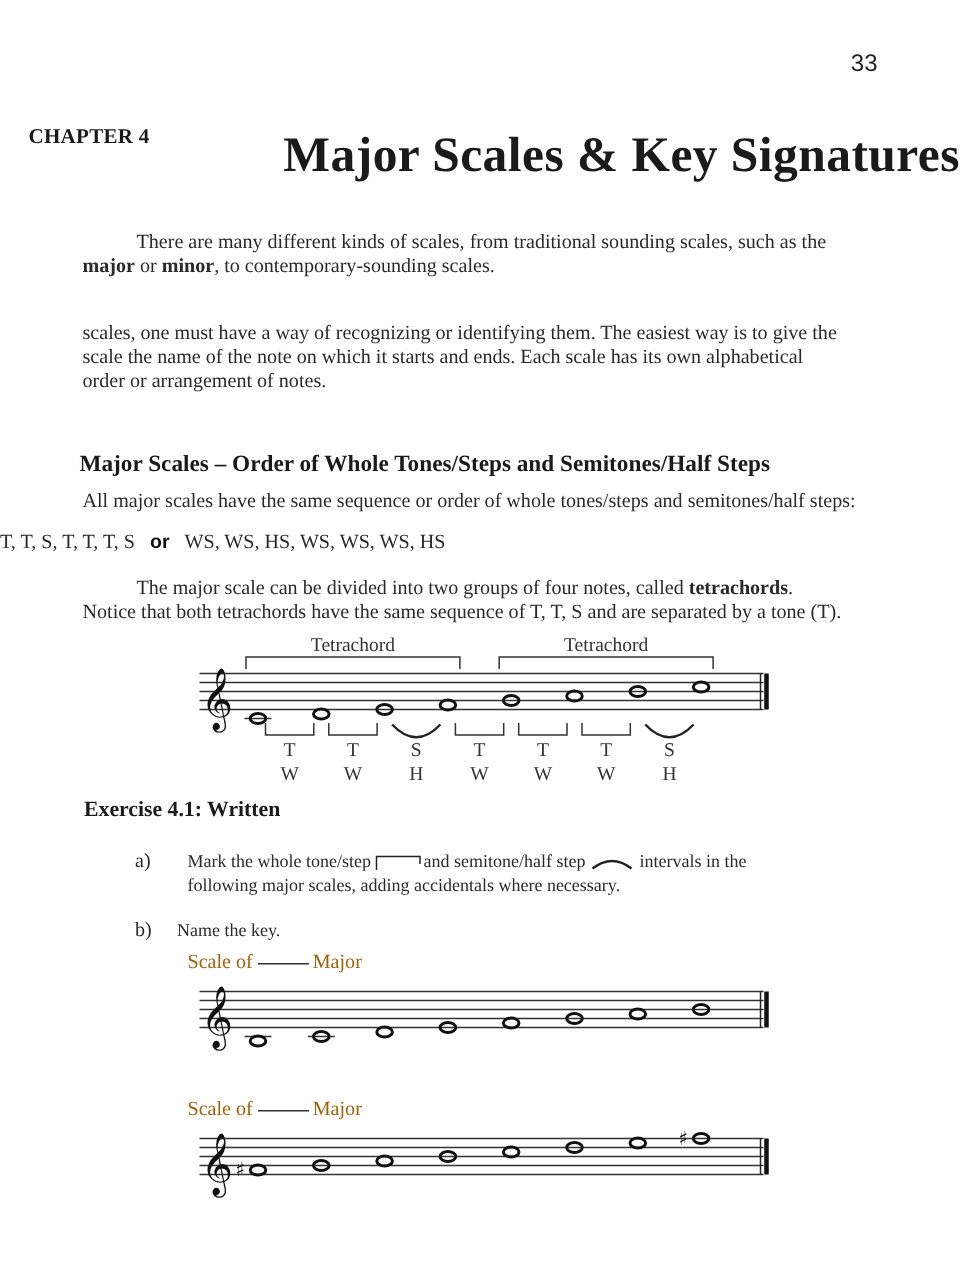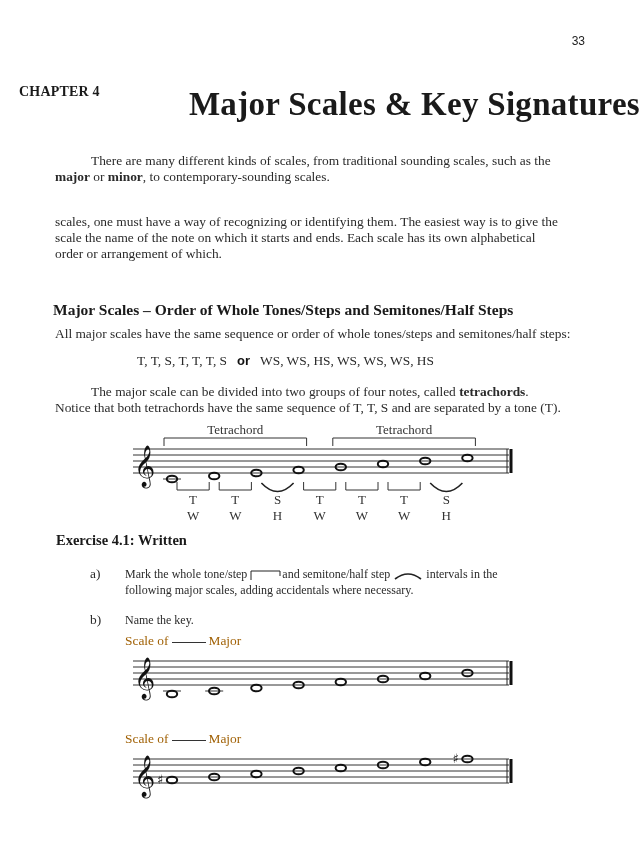--- a/index.html
+++ b/index.html
@@ -1,25 +1,25 @@
 <!DOCTYPE html>
 <html><head>
 <meta charset="utf-8">
 <style>
   html, body { margin: 0; padding: 0; background: #ffffff; }
   body { width: 640px; height: 853px; position: relative; overflow: hidden; color: #1a1a1a;
          font-family: "Liberation Serif", "DejaVu Serif", serif; }
   .abs { position: absolute; }
-  .page-num { right: 55px; top: 34px; font-family: "Liberation Sans", sans-serif; font-size: 12px; color: #222; }
+  .page-num { right: 55px; top: 34px; font-family: "Liberation Sans", sans-serif; font-size: 16px; color: #222; }
   .chapter { left: 0; width: 640px; top: 84px; font-weight: bold; font-size: 14px; letter-spacing: 0.2px; padding-left: 19px; }
   .title { left: 0; width: 640px; top: 86px; text-align: right; font-weight: bold; font-size: 33px; letter-spacing: 0.3px; }
   .para { left: 55px; width: 545px; font-size: 13.4px; line-height: 16px; color: #2a2a2a; }
   .para .indent { display: inline-block; width: 36px; }
   .h2 { left: 53px; top: 290px; font-weight: bold; font-size: 15.5px; margin-top: 11px; }
-  .seq { left: 0; width: 571px; top: 353px; text-align: center; font-size: 13.4px; color: #2a2a2a; }
+  .seq { left: 0; width: 571px; top: 353px; text-align: left; font-size: 13.4px; color: #2a2a2a; }
   .seq b { font-family: "Liberation Sans", sans-serif; font-weight: bold; margin: 0 10px; font-size: 13px; color: #111; }
   .ex-title { left: 56px; top: 532px; font-weight: bold; font-size: 14.5px; }
   .item-label { font-size: 13.4px; color: #2a2a2a; }
   .item-text { font-size: 12px; line-height: 16px; color: #2a2a2a; }
   .scale-label { font-size: 13.4px; color: #a16207; }
   .blank { display: inline-block; width: 34px; border-bottom: 1px solid #333; margin: 0 3px; vertical-align: 2px; }
   svg text { font-family: "Liberation Serif", "DejaVu Serif", serif; }
   .inline-glyph { display: inline-block; vertical-align: middle; }
 </style>
 </head>
@@ -31,21 +31,21 @@
 
 <div class="abs para" style="top:153px;">
   <span class="indent"></span><span>There are many different kinds of scales, from traditional sounding scales, such as the</span><br>
   <b>major</b><span> or </span><b>minor</b><span>, to contemporary-sounding scales.</span>
 </div>
 
 <div class="abs para" style="top:198px;">
   <span class="indent"></span><br>
   <span>scales, one must have a way of recognizing or identifying them.  The easiest way is to give the</span><br>
   <span>scale the name of the note on which it starts and ends.  Each scale has its own alphabetical</span><br>
-  <span>order or arrangement of which.</span>
+  <span>order or arrangement of notes.</span>
 </div>
 
 <div class="abs h2">Major Scales – Order of Whole Tones/Steps and Semitones/Half Steps</div>
 <div class="abs para" style="top:326px;">All major scales have the same sequence or order of whole tones/steps and semitones/half steps:</div>
 
 <div class="abs seq">
   <span>T, T, S, T, T, T, S</span><b>or</b><span>WS, WS, HS, WS, WS, WS, HS</span>
 </div>
 
 <div class="abs para" style="top:384px;">
@@ -149,21 +149,21 @@
       <path d="M1 11 V2 H30 V7" fill="none" stroke="#222" stroke-width="1"></path>
     </svg><span>and semitone/half step</span>
   <svg class="inline-glyph" width="30" height="12">
       <path d="M2 10 Q15 0 28 10" fill="none" stroke="#222" stroke-width="1.6"></path>
     </svg>
   <span>intervals in the</span><br>
   <span>following major scales, adding accidentals where necessary.</span>
 </div>
 
 <div class="abs item-label" style="left:90px; top:612px;">b)</div>
-<div class="abs item-text" style="left:125px; top:612px;">Name the key.</div>
+<div class="abs item-text" style="left:118px; top:612px;">Name the key.</div>
 
 <div class="abs scale-label" style="left:125px; top:633px;">
   <span>Scale of</span><span class="blank"></span><span>Major</span>
 </div>
 
 <div class="abs scale-label" style="left:125px; top:731px;">
   <span>Scale of</span><span class="blank"></span><span>Major</span>
 </div>
 
 </body></html>

